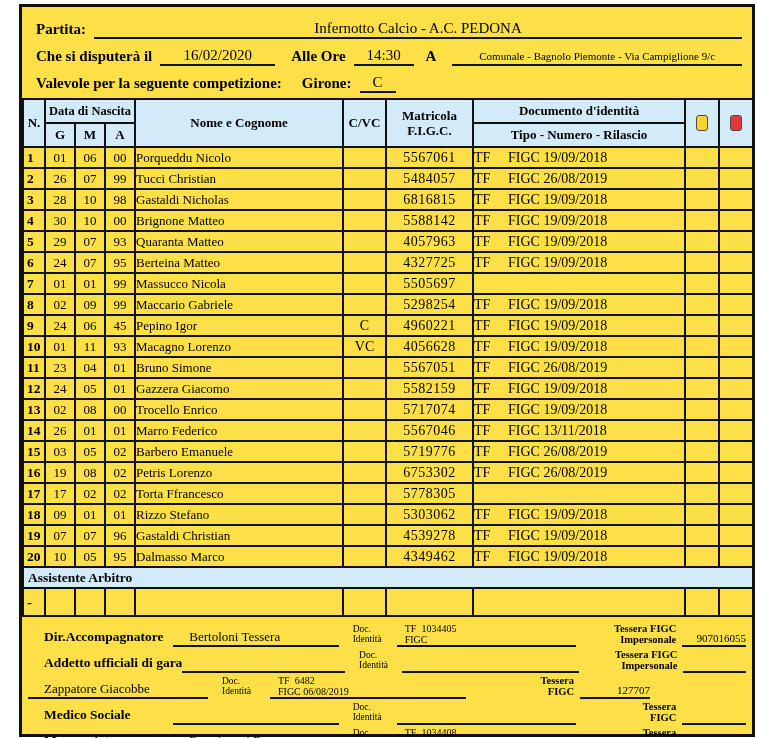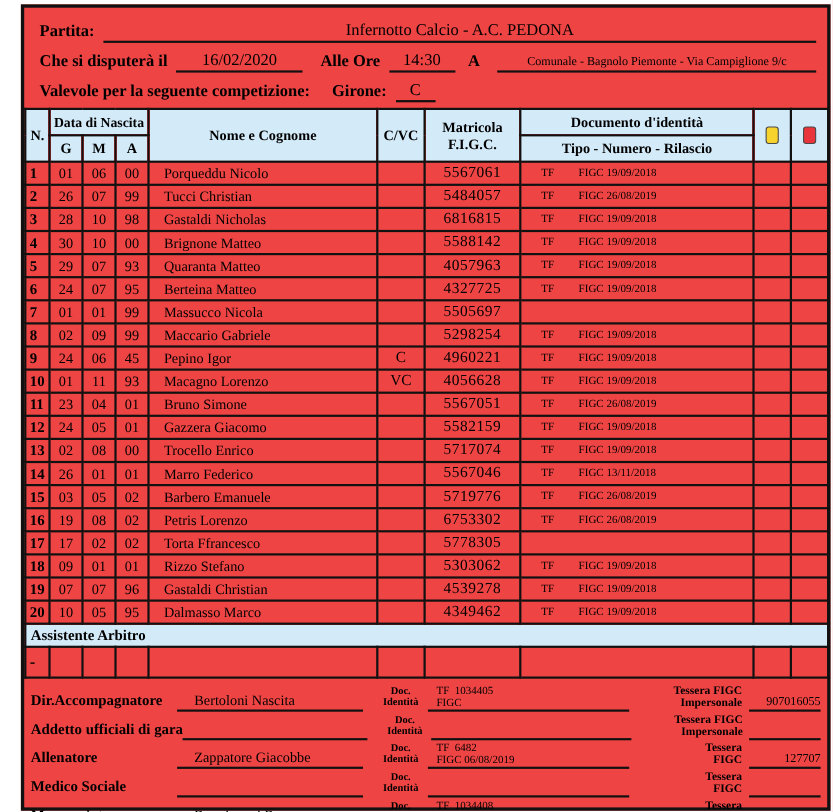--- a/index.html
+++ b/index.html
@@ -3,21 +3,21 @@
 <meta charset="utf-8">
 <style>
   * { box-sizing: border-box; margin: 0; padding: 0; }
   html, body { width: 757px; height: 738px; background: #ffffff; }
   body { font-family: "Liberation Serif", serif; color: #000; }
 
   .sheet {
     position: absolute; left: 19px; top: 4px;
     width: 736px; height: 733px;
     border: 3px solid #111;
-    background: #ef4444;
+    background: #fde047;
   }
 
   
   .tophead { padding: 6px 10px 4px 14px; }
   .hline { display: flex; align-items: flex-end; height: 26px; margin-bottom: 1px; }
   .hlabel { font-weight: bold; font-size: 15px; white-space: nowrap; padding-bottom: 1px; }
   .hfield {
     border-bottom: 2px solid #111; text-align: center;
     font-size: 15px; white-space: nowrap; padding: 0 4px 0px 4px; line-height: 18px;
   }
@@ -28,48 +28,48 @@
   
   table.roster { border-collapse: collapse; table-layout: fixed; width: 730px; }
   table.roster td, table.roster th { border: 2px solid #111; overflow: hidden; }
   th { background: #d3ebf9; font-size: 13px; font-weight: bold; text-align: center; }
   .hr1 th { height: 24px; }
   .hr2 th { height: 24px; }
   .small-head { font-size: 12.5px; }
   tr.player { height: 21px; }
   td.cn { font-weight: bold; font-size: 13.5px; padding-left: 3px; }
   td.cd { text-align: center; font-size: 13px; }
-  td.cname { font-size: 13px; padding-left: 13px; }
+  td.cname { font-size: 13px; }
   td.ccvc { text-align: center; font-size: 14px; }
   td.cmat { text-align: center; font-size: 14px; letter-spacing: 0.5px; }
-  td.cdoc { font-size: 10px; padding-left: 18px; white-space: nowrap; border-radius: 10px; }
+  td.cdoc { font-size: 14px; padding-left: 0; white-space: nowrap; }
   td.cdoc .tipo { display: inline-block; width: 34px; }
   .twoline { line-height: 15px; }
 
   tr.band td {
     background: #d3ebf9; height: 21px; font-weight: bold; font-size: 13.5px;
     padding-left: 4px; text-align: left;
   }
   tr.assistant-row { height: 28px; }
   tr.assistant-row td.cn { font-size: 15px; }
 
   .card {
     width: 12px; height: 16px; margin: 2px auto;
     border: 1px solid #4a4a4a; border-radius: 3px;
   }
 
   
   .officials { padding: 4px 6px 0 6px; }
   .orow {
     display: flex; align-items: flex-end; height: 26px;
   }
-  .orole { width: 142px; font-weight: bold; font-size: 13.5px; white-space: nowrap; align-self: center; padding-top: 6px; }
+  .orole { width: 142px; font-weight: bold; font-size: 13.5px; white-space: nowrap; align-self: center; padding-top: 6px; margin-left: 16px; }
   .uline { border-bottom: 2px solid #111; }
   .oname { width: 180px; font-size: 13px; padding-left: 16px; margin-right: 14px; line-height: 16px; white-space: nowrap; }
-  .odoclabel { width: 48px; font-weight: bold; font-size: 9.5px; line-height: 9.5px; text-align: center; padding-right: 4px; padding-bottom: 3px; white-space: nowrap; }
+  .odoclabel { width: 48px; font-weight: normal; font-size: 9.5px; line-height: 9.5px; text-align: left; padding-right: 4px; padding-bottom: 3px; white-space: nowrap; }
   .odocline { width: 196px; font-size: 10px; line-height: 10.5px; padding-left: 8px; white-space: pre; margin-right: 22px; font-family: Liberation Serif, serif; }
   .otlabel { width: 92px; font-weight: bold; font-size: 10.5px; line-height: 10.5px; text-align: right; padding-right: 6px; padding-bottom: 2px; white-space: nowrap; }
   .onum { width: 70px; font-size: 11px; text-align: right; line-height: 14px; white-space: nowrap; margin-top: 47px; }
 </style>
 </head>
 <body>
 
 <div class="sheet">
 
   <div class="tophead">
@@ -397,36 +397,35 @@
         <td></td>
         <td></td>
       </tr>
     </tbody>
   </table>
 
   <div class="officials">
 
   <div class="orow">
     <div class="orole">Dir.Accompagnatore</div>
-    <div class="oname uline">Bertoloni Nascita</div>
+    <div class="oname uline">Bertoloni Tessera</div>
     <div class="odoclabel"><span>Doc.</span><br><span>Identità</span></div>
     <div class="odocline uline"><span>TF  1034405</span><br><span>FIGC</span></div>
     <div class="otlabel"><span>Tessera FIGC</span><br><span>Impersonale</span></div>
     <div class="onum uline">907016055</div>
   </div>
       <div class="orow">
     <div class="orole">Addetto ufficiali di gara</div>
     <div class="oname uline"></div>
     <div class="odoclabel"><span>Doc.</span><br><span>Identità</span></div>
     <div class="odocline uline"><span></span><br><span></span></div>
     <div class="otlabel"><span>Tessera FIGC</span><br><span>Impersonale</span></div>
     <div class="onum uline"></div>
   </div>
       <div class="orow">
-    <div class="orole">Allenatore</div>
     <div class="oname uline">Zappatore Giacobbe</div>
     <div class="odoclabel"><span>Doc.</span><br><span>Identità</span></div>
     <div class="odocline uline"><span>TF  6482</span><br><span>FIGC 06/08/2019</span></div>
     <div class="otlabel"><span>Tessera</span><br><span>FIGC</span></div>
     <div class="onum uline">127707</div>
   </div>
       <div class="orow">
     <div class="orole">Medico Sociale</div>
     <div class="oname uline"></div>
     <div class="odoclabel"><span>Doc.</span><br><span>Identità</span></div>

